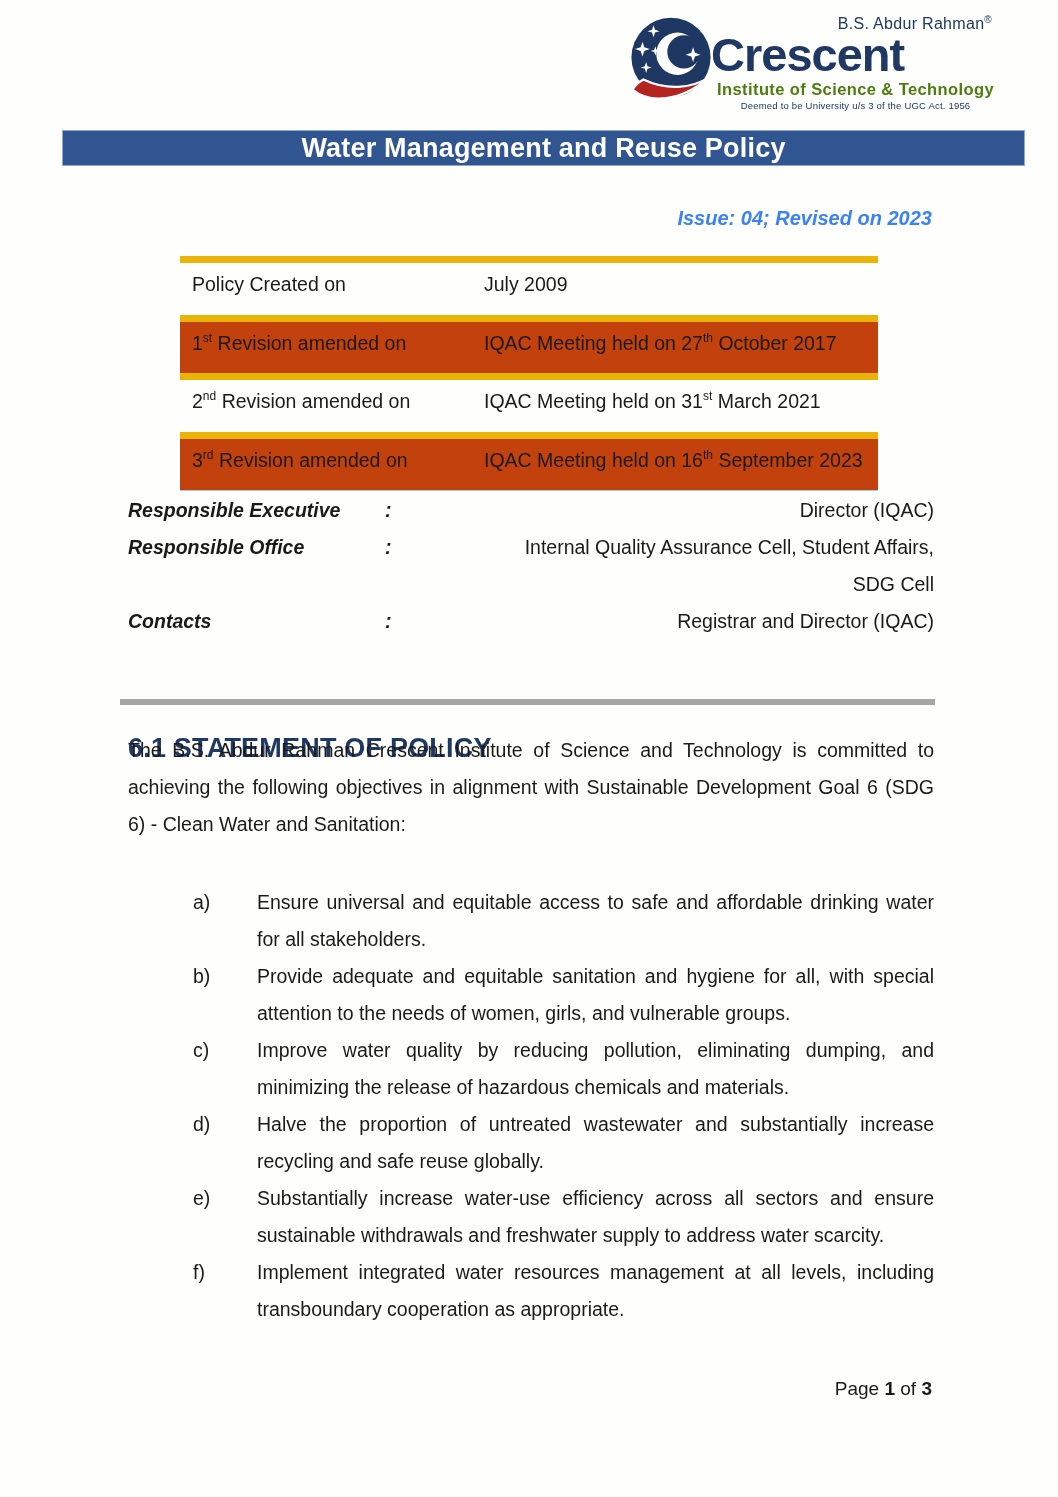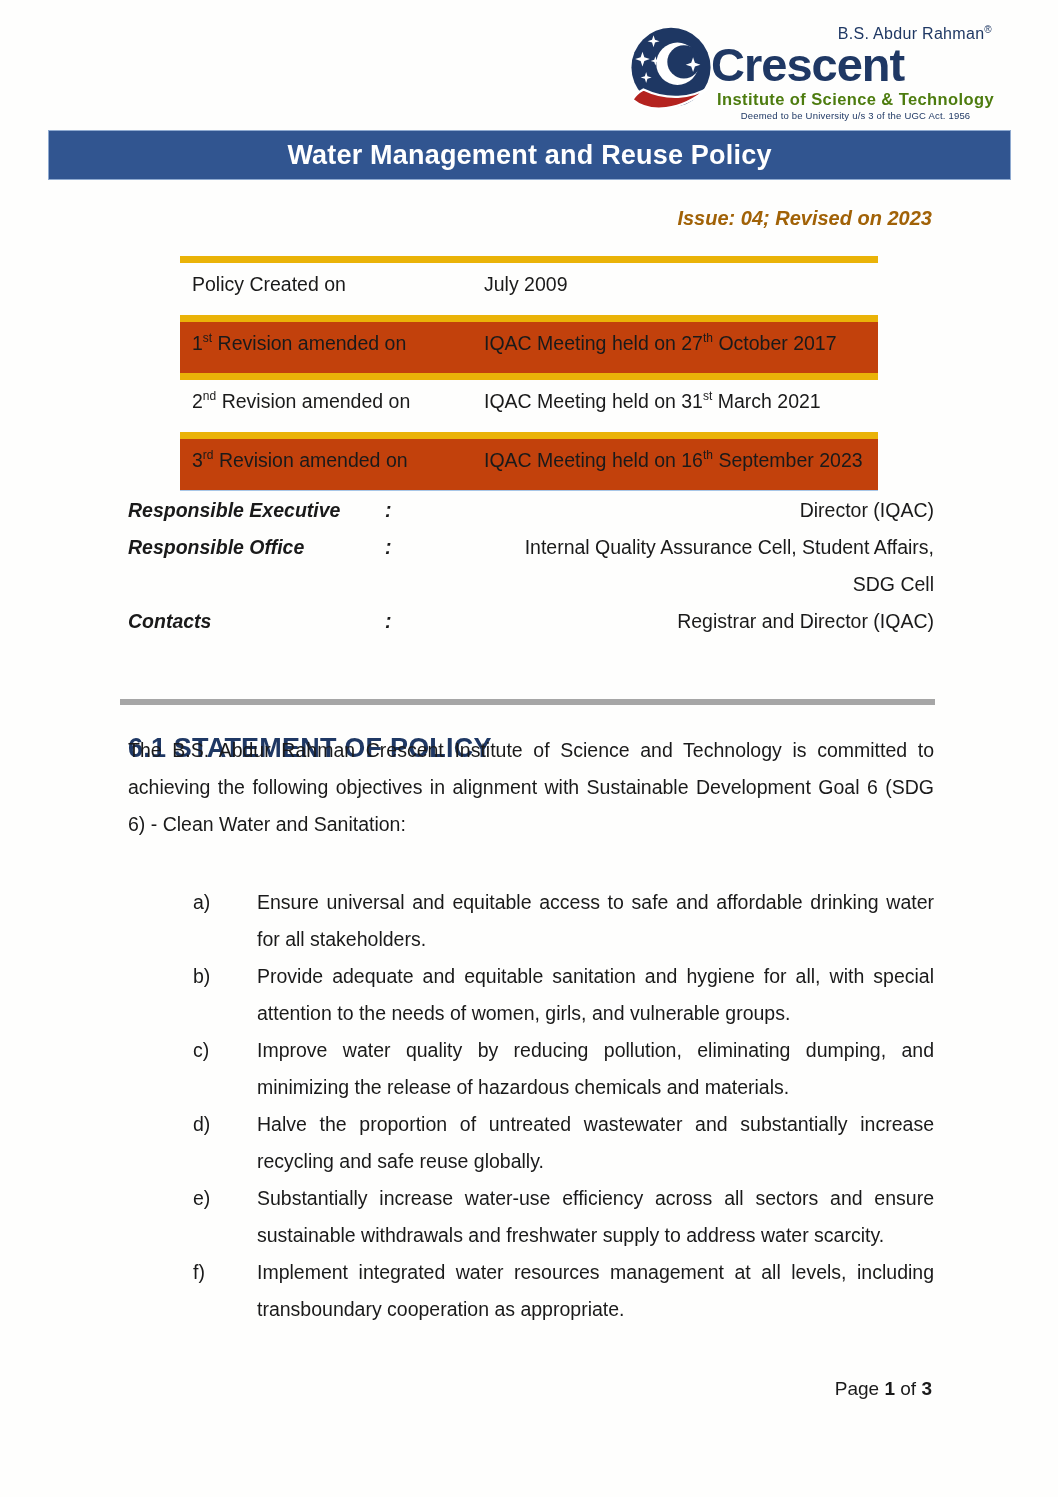--- a/index.html
+++ b/index.html
@@ -7,21 +7,21 @@
     position:relative;
     width:1058px;height:1497px;
     margin:0 auto;
     background:#fefefd;
     font-family:"Liberation Sans", sans-serif;
     color:#1a1a1a;
     overflow:hidden;
   }
   
   .logo-block{
-    position:absolute; top:24px; right:64px;
+    position:absolute; top:14px; right:64px;
     display:flex; align-items:flex-start; gap:0;
   }
   .emblem{width:92px;height:92px;flex:0 0 auto;margin-top:2px;}
   .logo-text{display:flex;flex-direction:column;align-items:flex-end;}
   .brand-small{
     font-size:16px;color:#1f3864;letter-spacing:.3px;
     padding-right:2px;white-space:nowrap;
   }
   .brand-small sup{font-size:10px;}
   .brand-name{
@@ -33,34 +33,34 @@
     font-size:16.5px;font-weight:bold;color:#4d7c0f;
     letter-spacing:.4px;white-space:nowrap;margin-top:2px;
     align-self:flex-start;
   }
   .brand-subtag{
     font-size:9.5px;color:#1f3864;white-space:nowrap;
     margin-top:1px;align-self:center;letter-spacing:.2px;
   }
   
   .title-bar{
-    position:absolute; left:48px; top:130px;
-    width:963px; height:50px;
+    position:absolute; left:62px; top:130px;
+    width:963px; height:36px;
     background:#315590;
     border:1px solid #8faad0;
     box-sizing:border-box;
     display:flex;align-items:center;justify-content:center;
   }
   .title-bar .title{
     color:#ffffff;font-size:27px;font-weight:bold;letter-spacing:.2px;
   }
   
   .issue-line{
     position:absolute; top:207px; right:126px;
-    color:#a16207;font-size:20px;font-weight:bold;font-style:italic;
+    color:#3b82f6;font-size:20px;font-weight:bold;font-style:italic;
   }
   
   .rev-table{
     position:absolute; left:180px; top:256px; width:698px;
     font-size:19.5px;
     border-bottom:1px solid #a9c7e7;
   }
   .rev-row{display:flex;border-top:7px solid #eab308;}
   .rev-row.alt{background:#c2410c;}
   .rev-cell{padding:9px 12px 19px 12px;box-sizing:border-box;}

